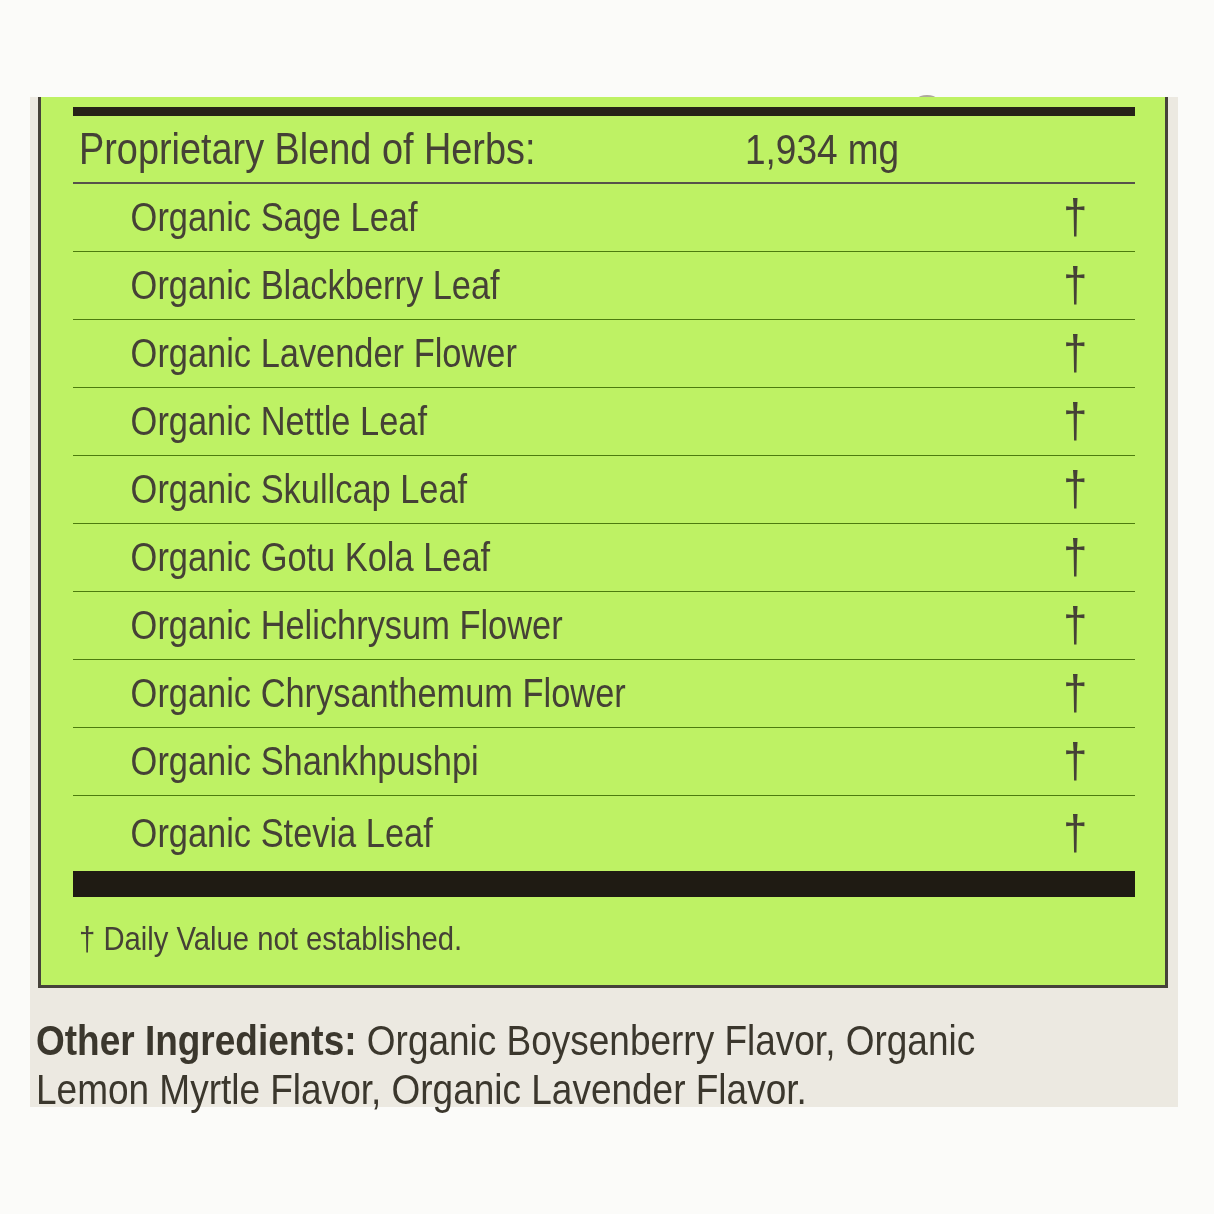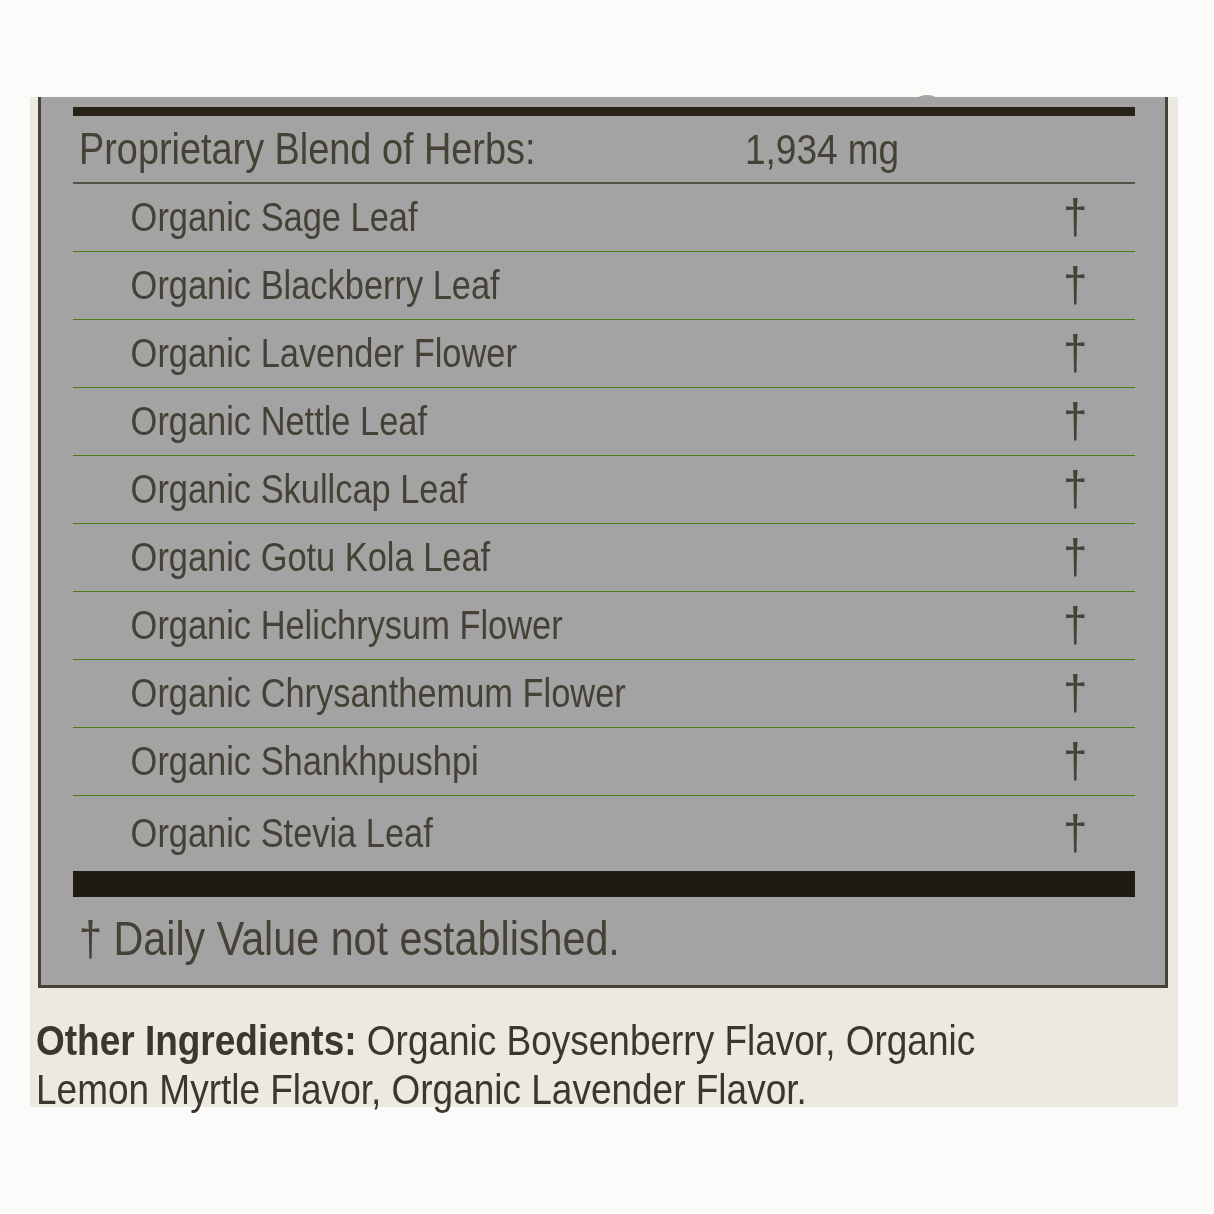--- a/index.html
+++ b/index.html
@@ -24,21 +24,21 @@
     background: #ece9e1;
   }
   
   .panel {
     position: absolute;
     left: 38px; top: 97px;
     width: 1124px; height: 888px;
     border-left: 3px solid #46423a;
     border-right: 3px solid #46423a;
     border-bottom: 3px solid #46423a;
-    background: #a3a3a3;
+    background: #bef264;
     text-align: right;
   }
   .inner {
     margin-left: 32px;
     width: 1062px;
   }
   .bar-top {
     margin-top: 10px;
     height: 9px;
     background: #262218;
@@ -77,21 +77,21 @@
   .dagger {
     position: absolute;
     right: 46px;
     top: 50%;
     transform: translateY(-52%) scaleX(0.9);
     font-size: 48px;
     color: #454136;
   }
   .row.footnote {
     height: 82px;
-    font-size: 48px;
+    font-size: 34px;
   }
   .row.footnote .fn-text { padding-left: 7px; }
   
   .cond {
     display: inline-block;
     transform: scaleX(0.86);
     transform-origin: 0 50%;
     white-space: nowrap;
     letter-spacing: 0px;
   }

